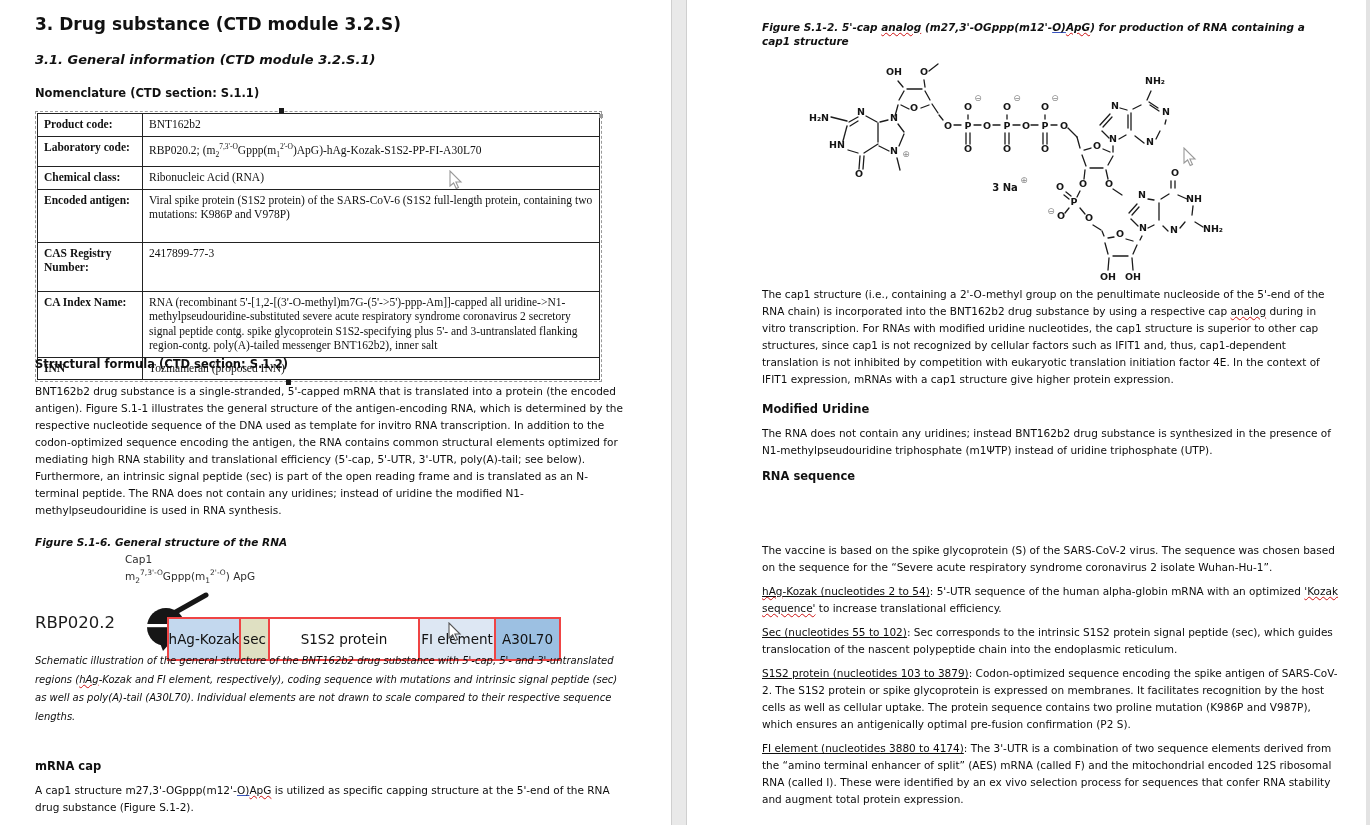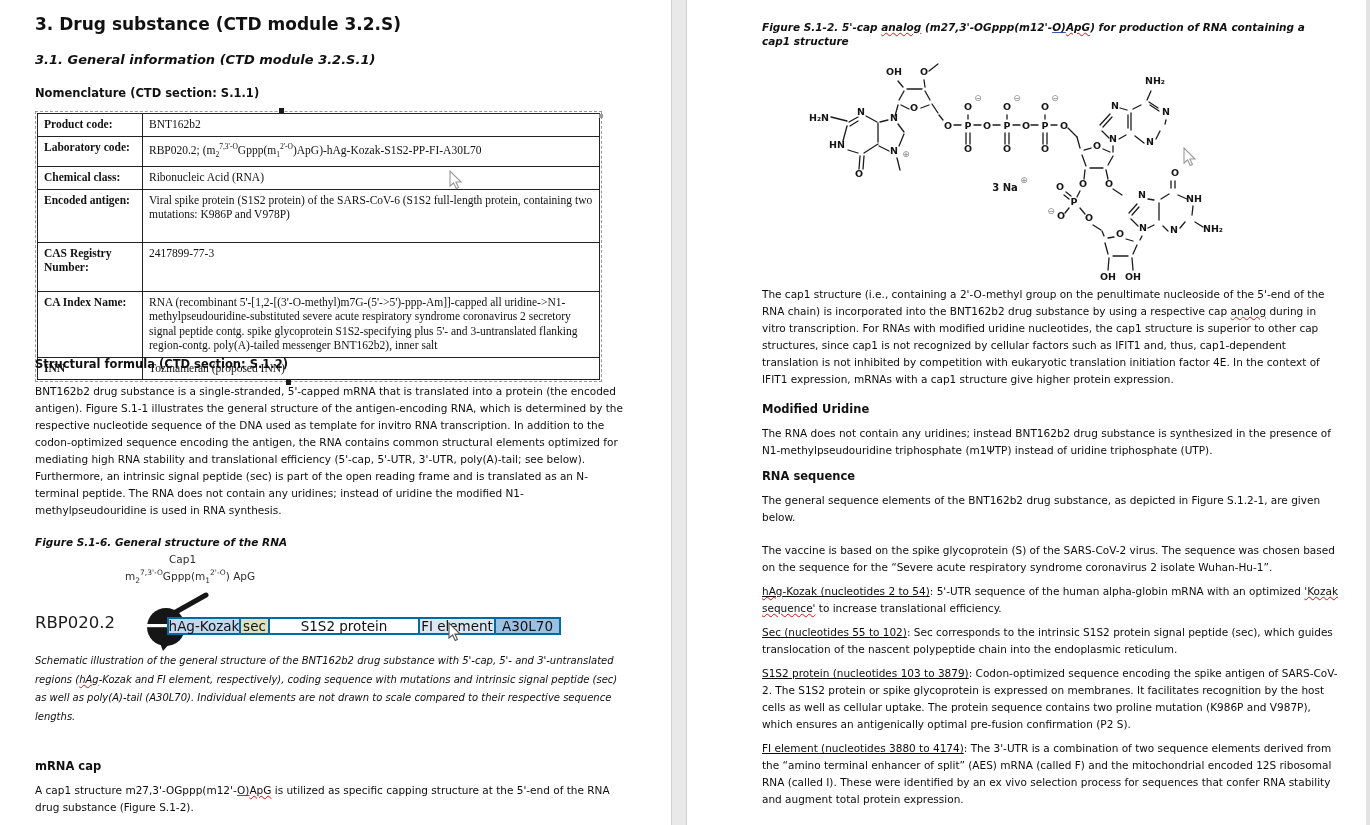--- a/index.html
+++ b/index.html
@@ -29,25 +29,25 @@
   #nom-table-wrap{left:35px;top:111px;width:563px;border:1px dashed #9a9a9a;padding:1px;background:#fff;}
   #nom-table{border-collapse:collapse;width:100%;font-family:"Liberation Serif","DejaVu Serif",serif;font-size:11.5px;line-height:14.5px;}
   #nom-table th,#nom-table td{border:1px solid #222;padding:3px 6px 4px 6px;vertical-align:top;text-align:left;}
   #nom-table th{width:92px;font-weight:bold;}
   #nom-table tr:nth-child(4) td,#nom-table tr:nth-child(4) th{padding-bottom:20px;}
   #nom-table tr:nth-child(5) td,#nom-table tr:nth-child(5) th{padding-bottom:16px;}
   .handle{position:absolute;background:#1a1a1a;width:5px;height:5px;}
   .handle.gray{background:#9a9a9a;width:4px;height:4px;}
 
   
-  .cap1-lbl{left:125px;top:553px;font-size:10.5px;color:#2e2e2e;margin-left:44px;}
+  .cap1-lbl{left:125px;top:553px;font-size:10.5px;color:#2e2e2e;}
   .cap1-formula{left:125px;top:568px;font-size:10.5px;color:#2e2e2e;}
   .rbp-lbl{left:35px;top:613px;font-size:16.5px;color:#1c1c1c;}
   #rna-boxes{left:167px;top:617px;display:flex;height:27px;}
-  .rna-box{box-sizing:border-box;border:2px solid #0369a1;height:18px;display:flex;align-items:center;justify-content:center;font-size:13.5px;color:#111;margin-left:-2px;white-space:nowrap;}
+  .rna-box{box-sizing:border-box;border:2px solid #ef4444;height:44px;display:flex;align-items:center;justify-content:center;font-size:13.5px;color:#111;margin-left:-2px;white-space:nowrap;}
   .rna-box:first-child{margin-left:0;}
 
   
   .seg-sub{vertical-align:sub;font-size:7.5px;}
   .seg-sup{vertical-align:super;font-size:7.5px;}
   .seg-ul{text-decoration:underline;}
   .seg-ulb{text-decoration:underline;text-decoration-color:#3a55c0;}
   .seg-sq{text-decoration:underline;text-decoration-style:wavy;text-decoration-color:#cc1111;text-decoration-thickness:1px;}
 
   
@@ -330,19 +330,18 @@
   </svg>
 
   <svg class="abs cursor" style="left:496px;top:147px;" width="14" height="20">
     <polygon points="1,1 1,16 4.6,13 7.2,18.6 9.5,17.5 6.9,12 12,12" fill="#fff" stroke="#999" stroke-width="1.1"></polygon>
   </svg>
 
   <div class="abs body-txt r-p-cap1">The cap1 structure (i.e., containing a 2'-O-methyl group on the penultimate nucleoside of the 5'-end of the RNA chain) is incorporated into the BNT162b2 drug substance by using a respective cap <span class="seg-sq">analog</span> during in vitro transcription. For RNAs with modified uridine nucleotides, the cap1 structure is superior to other cap structures, since cap1 is not recognized by cellular factors such as IFIT1 and, thus, cap1-dependent translation is not inhibited by competition with eukaryotic translation initiation factor 4E. In the context of IFIT1 expression, mRNAs with a cap1 structure give higher protein expression.</div>
   <div class="abs h-sec r-h-mod">Modified Uridine</div>
   <div class="abs body-txt r-p-mod">The RNA does not contain any uridines; instead BNT162b2 drug substance is synthesized in the presence of N1-methylpseudouridine triphosphate (m1ΨTP) instead of uridine triphosphate (UTP).</div>
   <div class="abs h-sec r-h-seq">RNA sequence</div>
-  <div class="abs body-txt r-p-intro">The general sequence elements of the BNT162b2 drug substance, as depicted in Figure S.1.2-1, are given below.</div>
   <div class="abs body-txt r-p-vaccine">The vaccine is based on the spike glycoprotein (S) of the SARS-CoV-2 virus. The sequence was chosen based on the sequence for the “Severe acute respiratory syndrome coronavirus 2 isolate Wuhan-Hu-1”.</div>
   <div class="abs body-txt r-p-hag"><span class="seg-sq"><span class="seg-ul">hAg</span></span><span class="seg-ul">-Kozak (nucleotides 2 to 54)</span>: 5'-UTR sequence of the human alpha-globin mRNA with an optimized <span class="seg-sq">'Kozak sequence'</span> to increase translational efficiency.</div>
   <div class="abs body-txt r-p-sec"><span class="seg-ul">Sec (nucleotides 55 to 102)</span>: Sec corresponds to the intrinsic S1S2 protein signal peptide (sec), which guides translocation of the nascent polypeptide chain into the endoplasmic reticulum.</div>
   <div class="abs body-txt r-p-s1s2"><span class="seg-ul">S1S2 protein (nucleotides 103 to 3879)</span>: Codon-optimized sequence encoding the spike antigen of SARS-CoV-2. The S1S2 protein or spike glycoprotein is expressed on membranes. It facilitates recognition by the host cells as well as cellular uptake. The protein sequence contains two proline mutation (K986P and V987P), which ensures an antigenically optimal pre-fusion confirmation (P2 S).</div>
   <div class="abs body-txt r-p-fi"><span class="seg-ul">FI element (nucleotides 3880 to 4174)</span>: The 3'-UTR is a combination of two sequence elements derived from the “amino terminal enhancer of split” (AES) mRNA (called F) and the mitochondrial encoded 12S ribosomal RNA (called I). These were identified by an ex vivo selection process for sequences that confer RNA stability and augment total protein expression.</div>
 </div>
 
 </body></html>

